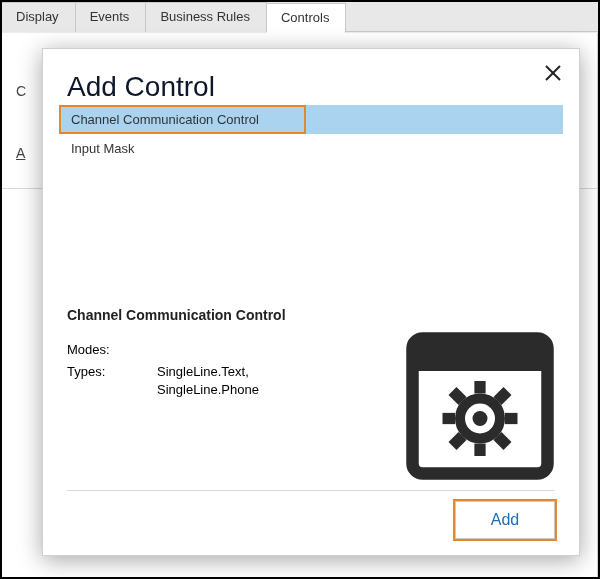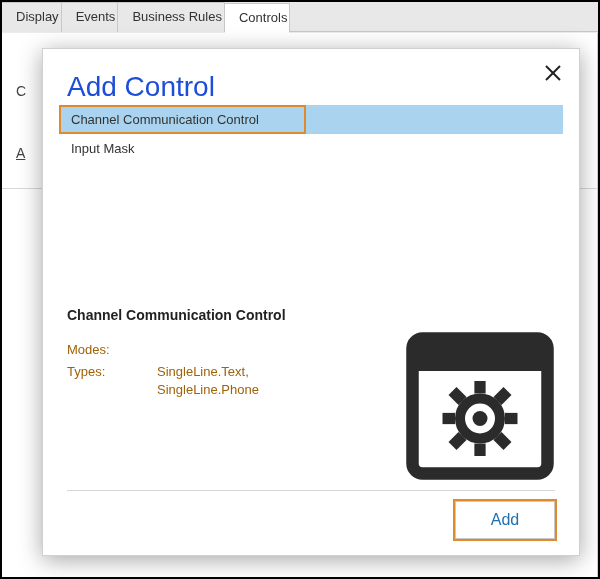--- a/index.html
+++ b/index.html
@@ -20,21 +20,21 @@
     background: #ececec;
   }
   .tabstrip {
     display: flex;
     height: 30px;
     border-bottom: 1px solid #c8c8c8;
     background: #e8e8e8;
     font-size: 13px;
   }
   .tab {
-    padding: 6px 2px 0 14px;
+    padding: 6px 16px 0 14px;
     color: #333;
     border-right: 1px solid #c8c8c8;
     border-top: 1px solid #c8c8c8;
     background: #e8e8e8;
     cursor: pointer;
     height: 30px;
   }
   .tab.active {
     background: #fff;
     border-bottom: 1px solid #fff;
@@ -73,21 +73,21 @@
   .close-x {
     position: absolute;
     top: 14px; right: 16px;
     width: 20px; height: 20px;
     cursor: pointer;
   }
   .close-x svg { width: 20px; height: 20px; }
   .dlg-title {
     font-size: 28px;
     font-weight: 300;
-    color: #1d4ed8;
+    color: #0f172a;
     margin: 0 0 2px 0;
   }
   .dlg-subtitle {
     font-size: 15px;
     color: #444;
     margin: 0 0 22px 0;
   }
   .control-list {
     margin: 0 -8px 0 -8px;
   }
@@ -121,21 +121,21 @@
   .details-left { flex: 1; }
   .details-title {
     font-weight: 700;
     font-size: 14px;
     color: #222;
     margin-bottom: 18px;
   }
   .kv-row {
     display: flex;
     font-size: 13px;
-    color: #a16207;
+    color: #000000;
     margin-bottom: 4px;
     line-height: 1.4;
   }
   .kv-key { width: 90px; }
   .kv-val { white-space: pre-line; }
   .preview {
     width: 150px; height: 150px;
     margin-left: 10px;
     position: relative;
     top: 24px;

